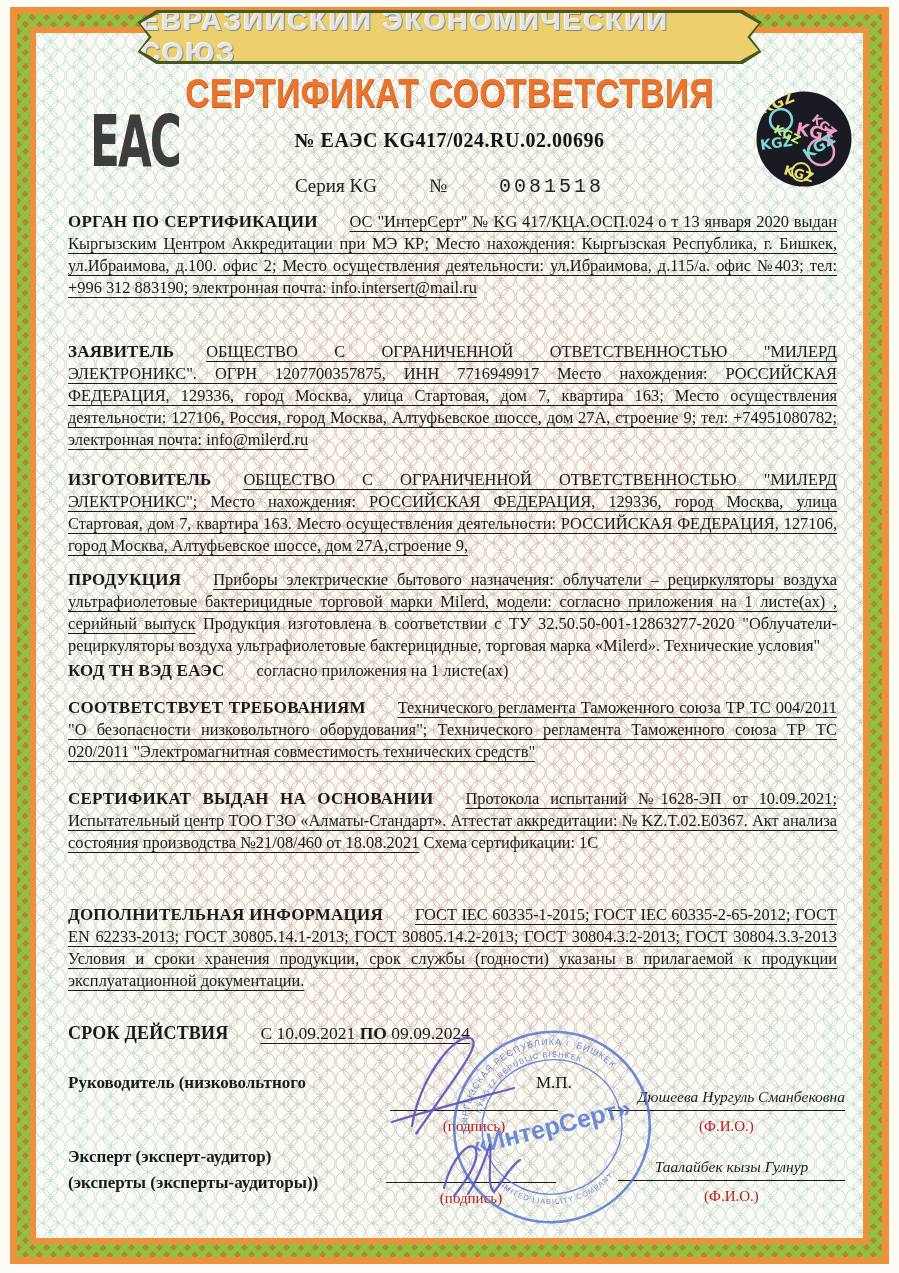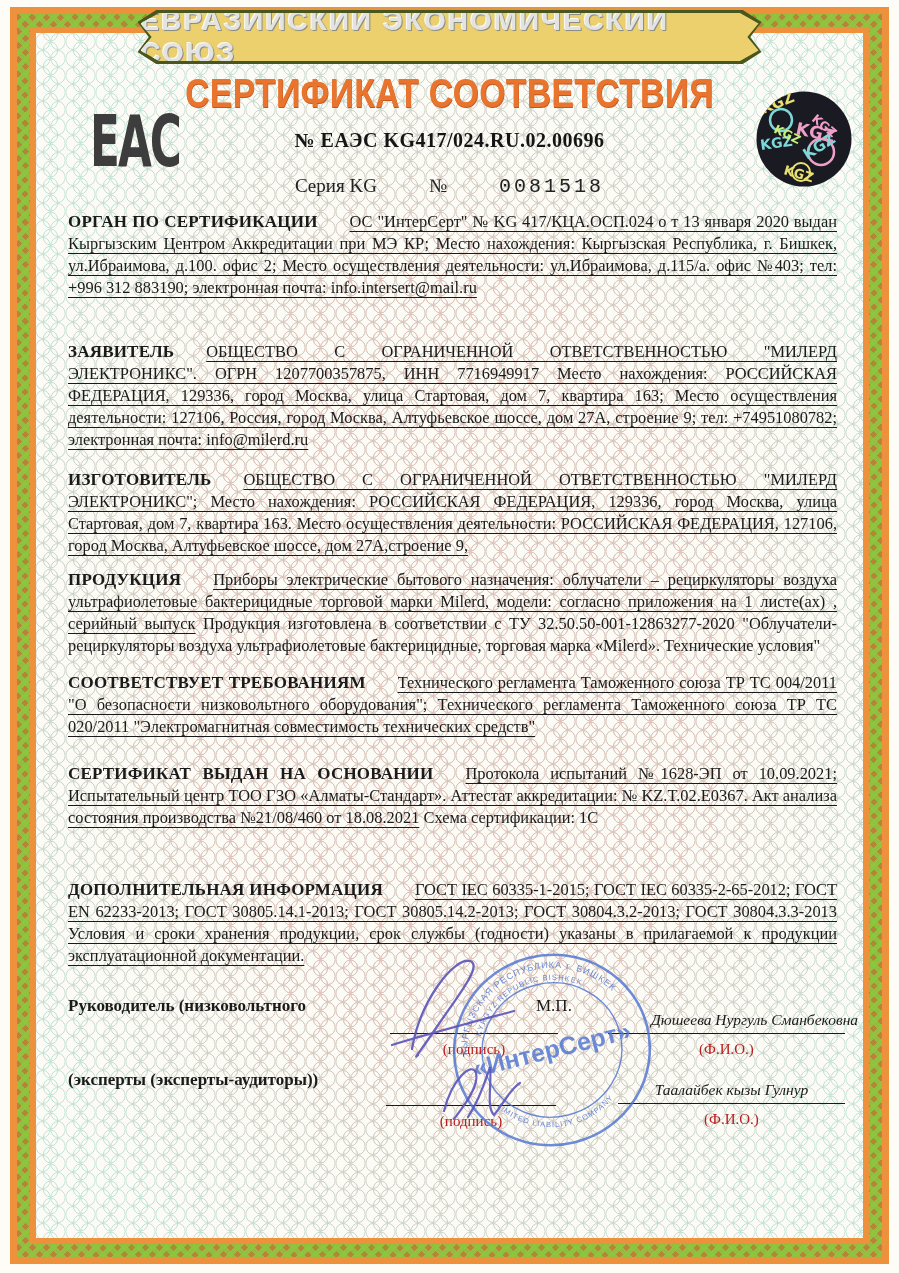--- a/index.html
+++ b/index.html
@@ -90,21 +90,21 @@
   .r1  { left:322px; width:168px; top:40px; }
   .rn1 { left:540px; width:237px; top:40px; }
   .r2  { left:318px; width:170px; top:112px; }
   .rn2 { left:550px; width:227px; top:110px; }
   .cap { position:absolute; font-size:15px; text-align:center; color:#b91c1c; }
   .c1  { left:322px; width:168px; top:45px; }
   .cn1 { left:540px; width:237px; top:45px; }
   .c2  { left:318px; width:170px; top:117px; }
   .cn2 { left:550px; width:227px; top:115px; }
   .name { position:absolute; font-style:italic; font-size:15.5px; text-align:center; }
-  .n1 { left:568px; width:237px; top:16px; }
+  .n1 { left:540px; width:237px; top:16px;text-align:right; }
   .n2 { left:550px; width:227px; top:86px; }
   .mp { position:absolute; left:468px; top:2px; font-weight:normal; font-size:17px; z-index:3; }
   .stamp { position:absolute; left:378px; top:-52px; width:212px; height:218px; z-index:2; }
   .sig-svg1 { position:absolute; left:314px; top:-44px; width:142px; height:112px; z-index:3; }
   .sig-svg2 { position:absolute; left:358px; top:64px; width:112px; height:78px; z-index:3; }
 </style>
 </head>
 <body>
 
 <div class="cert">
@@ -181,41 +181,44 @@
     <div class="body">
 
       <p class="sec"><b class="h">ОРГАН ПО СЕРТИФИКАЦИИ</b><span class="u">ОС "ИнтерСерт" № KG 417/КЦА.ОСП.024 о т 13 января 2020 выдан Кыргызским Центром Аккредитации при МЭ КР; Место нахождения: Кыргызская Республика, г. Бишкек, ул.Ибраимова, д.100. офис 2; Место осуществления деятельности: ул.Ибраимова, д.115/а. офис №403; тел: +996 312 883190; электронная почта: info.intersert@mail.ru</span></p>
 
       <p class="sec m-zay"><b class="h">ЗАЯВИТЕЛЬ</b><span class="u">ОБЩЕСТВО С ОГРАНИЧЕННОЙ ОТВЕТСТВЕННОСТЬЮ "МИЛЕРД ЭЛЕКТРОНИКС". ОГРН 1207700357875, ИНН 7716949917 Место нахождения: РОССИЙСКАЯ ФЕДЕРАЦИЯ, 129336, город Москва, улица Стартовая, дом 7, квартира 163; Место осуществления деятельности: 127106, Россия, город Москва, Алтуфьевское шоссе, дом 27А, строение 9; тел: +74951080782; электронная почта: info@milerd.ru</span></p>
 
       <p class="sec m-izg"><b class="h">ИЗГОТОВИТЕЛЬ</b><span class="u">ОБЩЕСТВО С ОГРАНИЧЕННОЙ ОТВЕТСТВЕННОСТЬЮ "МИЛЕРД ЭЛЕКТРОНИКС"; Место нахождения: РОССИЙСКАЯ ФЕДЕРАЦИЯ, 129336, город Москва, улица Стартовая, дом 7, квартира 163. Место осуществления деятельности: РОССИЙСКАЯ ФЕДЕРАЦИЯ, 127106, город Москва, Алтуфьевское шоссе, дом 27А,строение 9,</span></p>
 
       <p class="sec m-prod"><b class="h">ПРОДУКЦИЯ</b><span class="u">Приборы электрические бытового назначения: облучатели – рециркуляторы воздуха ультрафиолетовые бактерицидные торговой марки Milerd, модели: согласно приложения на 1 листе(ах) , серийный выпуск</span> <span>Продукция изготовлена в соответствии с ТУ 32.50.50-001-12863277-2020 "Облучатели-рециркуляторы воздуха ультрафиолетовые бактерицидные, торговая марка «Milerd». Технические условия"</span></p>
 
+      <p class="sec m-kod"><b class="h">КОД ТН ВЭД ЕАЭС</b><span>согласно приложения на 1 листе(ах)</span></p>
 
       <p class="sec m-soot"><b class="h">СООТВЕТСТВУЕТ ТРЕБОВАНИЯМ</b><span class="u">Технического регламента Таможенного союза ТР ТС 004/2011 "О безопасности низковольтного оборудования"; Технического регламента Таможенного союза ТР ТС 020/2011 "Электромагнитная совместимость технических средств"</span></p>
 
       <p class="sec m-osn"><b class="h">СЕРТИФИКАТ ВЫДАН НА ОСНОВАНИИ</b><span class="u">Протокола испытаний №1628-ЭП от 10.09.2021; Испытательный центр ТОО ГЗО «Алматы-Стандарт». Аттестат аккредитации: № KZ.T.02.E0367. Акт анализа состояния производства №21/08/460 от 18.08.2021</span> <span>Схема сертификации: 1С</span></p>
 
       <p class="sec m-dop"><b class="h">ДОПОЛНИТЕЛЬНАЯ ИНФОРМАЦИЯ</b><span class="u">ГОСТ IEC 60335-1-2015; ГОСТ IEC 60335-2-65-2012; ГОСТ EN 62233-2013; ГОСТ 30805.14.1-2013; ГОСТ 30805.14.2-2013; ГОСТ 30804.3.2-2013; ГОСТ 30804.3.3-2013 Условия и сроки хранения продукции, срок службы (годности) указаны в прилагаемой к продукции эксплуатационной документации.</span></p>
 
+      <p class="sec m-srok"><b class="h">СРОК ДЕЙСТВИЯ</b><span class="u"><span>С</span> <span>10.09.2021</span> <b>ПО</b> <span>09.09.2024</span></span></p>
 
       <div class="sig-area">
 
         <div class="sig-label lab1">
           <div>Руководитель (низковольтного</div>
         </div>
         <div class="rule r1"></div>
         <div class="cap c1">(подпись)</div>
         <div class="mp">М.П.</div>
         <div class="name n1">Дюшеева Нургуль Сманбековна</div>
         <div class="rule rn1"></div>
         <div class="cap cn1">(Ф.И.О.)</div>
 
         <div class="sig-label lab2">
+          <div>Эксперт (эксперт-аудитор)</div>
           <div>(эксперты (эксперты-аудиторы))</div>
         </div>
         <div class="rule r2"></div>
         <div class="cap c2">(подпись)</div>
         <div class="name n2">Таалайбек кызы Гулнур</div>
         <div class="rule rn2"></div>
         <div class="cap cn2">(Ф.И.О.)</div>
 
         <svg class="stamp" viewBox="0 0 212 218">
           <g transform="rotate(-14 106 109)" opacity="0.82">

